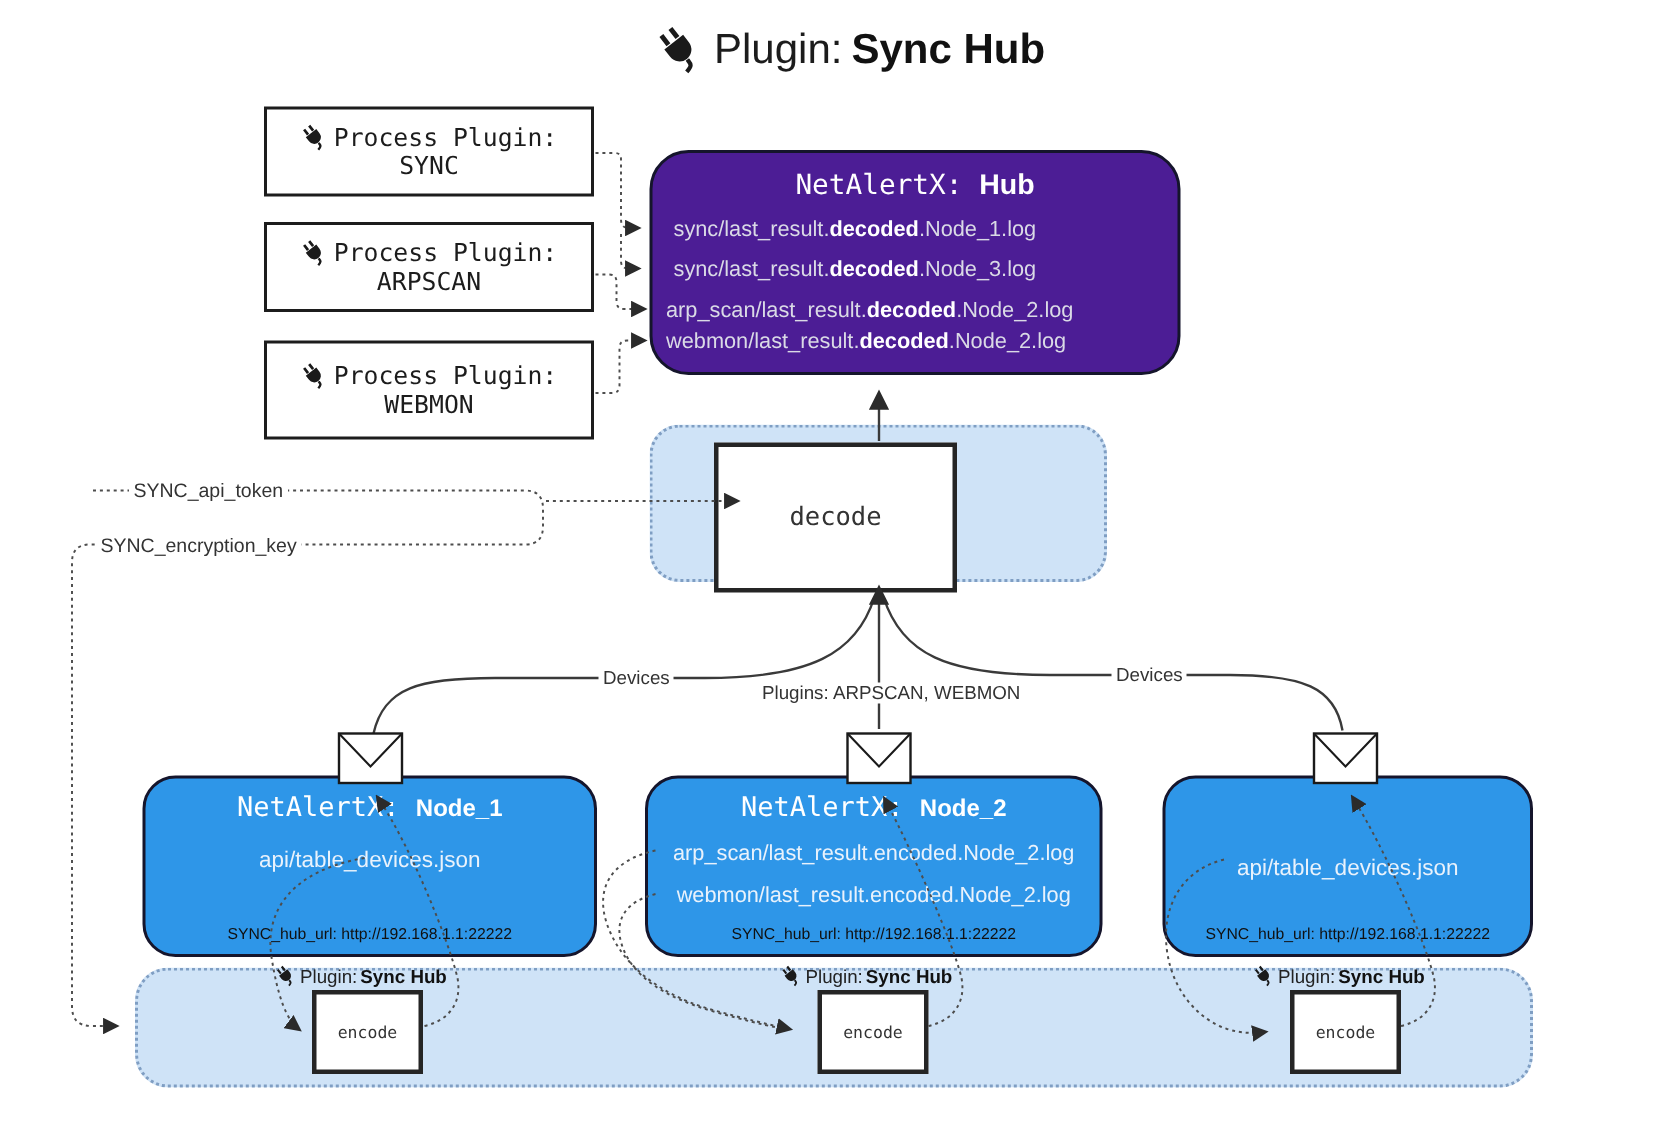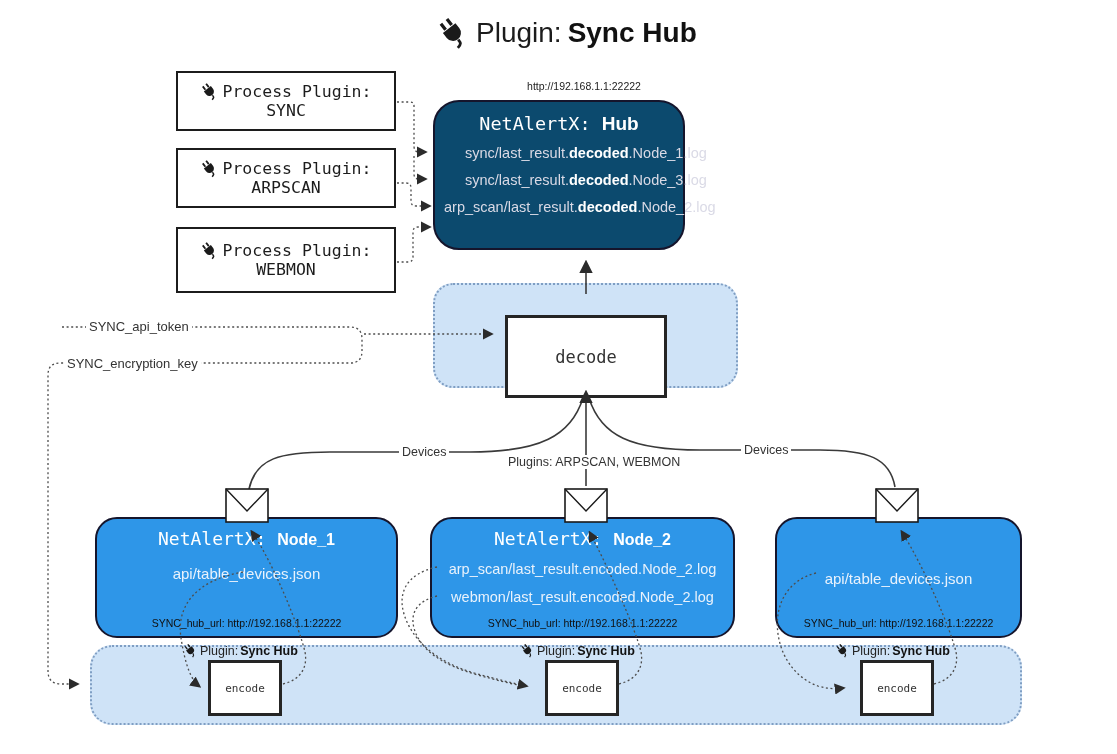--- a/index.html
+++ b/index.html
@@ -28,38 +28,38 @@
   .pbox .plug { width:19px; height:19px; }
   .pbox .lbl, .pbox .nm {
     font-family:"DejaVu Sans Mono","Liberation Mono",monospace;
     font-size:16.5px; color:#1c1c1c;
   }
 
   
   #hub-url { left:433px; top:80px; width:302px; text-align:center;
     font-size:10.5px; color:#222; z-index:2; }
   #hub {
-    left:433px; top:100px; width:252px; height:150px;
-    background:#0c4a6e; border:2px solid #15152c; border-radius:26px; z-index:2;
+    left:433px; top:100px; width:354px; height:150px;
+    background:#4c1d95; border:2px solid #15152c; border-radius:26px; z-index:2;
   }
   #hub .htitle { position:absolute; left:0; right:0; top:11px; text-align:center; color:#fff; }
   .mono-prefix { font-family:"DejaVu Sans Mono","Liberation Mono",monospace; font-weight:400; }
   #hub .htitle .mono-prefix { font-size:18.5px; }
   #hub .htitle b { font-size:19px; font-weight:700; font-family:"Liberation Sans",sans-serif; }
-  .hlog { position:absolute; left:30px; right:4px; height:20px;
+  .hlog { position:absolute; left:14px; right:4px; height:20px;
     font-size:14.5px; color:#dadae6; white-space:nowrap; }
   .hlog b { color:#ffffff; font-weight:700; }
 
   
   .bluepanel { background:#cfe3f7; border:2px dotted #7f9ec3; z-index:1; }
   #decode-panel { left:433px; top:283px; width:305px; height:105px; border-radius:20px; }
   .procbox { background:#fff; border:3px solid #252525; z-index:2;
     display:flex; align-items:center; justify-content:center;
     font-family:"DejaVu Sans Mono","Liberation Mono",monospace; color:#333; }
-  #decode-box { left:505px; top:295px; width:162px; height:83px; font-size:17px;margin-top:20px; }
+  #decode-box { left:476px; top:295px; width:162px; height:100px; font-size:17px; }
 
   
   .linelabel { background:#ffffff; padding:0 3px; font-size:12.5px; color:#333;
     z-index:6; white-space:nowrap; }
   #lbl-token { left:86px; top:319px; font-size:13px; }
   #lbl-key { left:64px; top:356px; font-size:13px; }
   #lbl-dev-l { left:399px; top:445px; }
   #lbl-dev-r { left:741px; top:443px; }
   #lbl-plugins { left:505px; top:455px; }
 
@@ -178,33 +178,35 @@
   <div class="pbox abs" style="top:227px; height:66px;">
     <div class="row">
       <svg class="plug" viewBox="0 0 24 24">
           <use href="#plugdef"></use>
         </svg>
       <span class="lbl">Process Plugin:</span>
     </div>
     <span class="nm">WEBMON</span>
   </div>
 
-  <div id="hub-url" class="abs">http://192.168.1.1:22222</div>
   <div id="hub" class="abs">
     <div class="htitle">
       <span class="mono-prefix pre">NetAlertX: </span><b>Hub</b>
     </div>
     <div class="hlog" style="top:43px;">
       <span>sync/last_result.</span><b>decoded</b><span>.Node_1.log</span>
     </div>
     <div class="hlog" style="top:70px;">
       <span>sync/last_result.</span><b>decoded</b><span>.Node_3.log</span>
     </div>
     <div class="hlog" style="top:97px; left:9px;">
       <span>arp_scan/last_result.</span><b>decoded</b><span>.Node_2.log</span>
+    </div>
+    <div class="hlog" style="top:118px; left:9px;">
+      <span>webmon/last_result.</span><b>decoded</b><span>.Node_2.log</span>
     </div>
   </div>
 
   <div id="decode-panel" class="bluepanel abs"></div>
   <div id="decode-box" class="procbox abs">
     <span>decode</span>
   </div>
 
   <div id="lbl-token" class="linelabel abs">SYNC_api_token</div>
   <div id="lbl-key" class="linelabel abs">SYNC_encryption_key</div>

